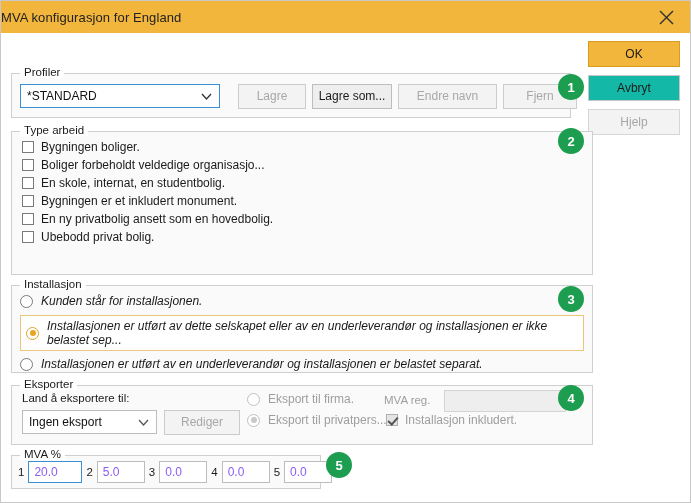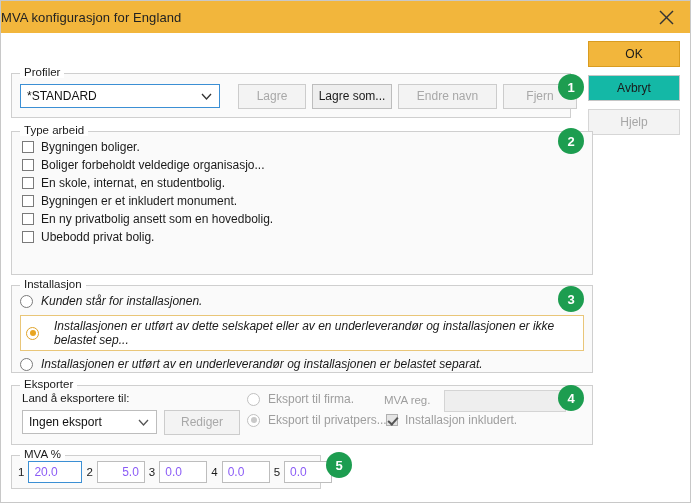--- a/index.html
+++ b/index.html
@@ -198,21 +198,20 @@
   .rb.dim.selected::after { background: #c9c9c9; }
   .rblabel { font-size: 12px; color: #1a1a1a; }
   .rblabel.dim { color: #9e9e9e; }
 
   .selected-row {
     background: #ffffff;
     border: 1px solid #e9c679;
     box-sizing: border-box;
     padding: 3px 5px;
     margin: 0 0 6px 0;
-    gap: 7px;
   }
 
   
   #grp-type { left: 10px; top: 98px; width: 582px; height: 144px; }
   
   #grp-inst { left: 10px; top: 252px; width: 582px; height: 88px; }
   
   #grp-eksp { left: 10px; top: 352px; width: 582px; height: 60px; }
   
   #grp-mva  { left: 10px; top: 422px; width: 310px; height: 34px; }
@@ -385,21 +384,21 @@
         <span class="cblabel dim">Installasjon inkludert.</span>
       </div>
     </div>
 
     <div class="group" id="grp-mva">
       <div class="legend">MVA %</div>
       <div style="position:absolute; left:6px; top:5px; display:flex; align-items:center;">
         <span class="mini-label">1</span>
         <span class="txtbox blue" style="width:54px; margin:0 4px 0 4px; text-align:left;">20.0</span>
         <span class="mini-label">2</span>
-        <span class="txtbox" style="width:48px; margin:0 4px 0 4px;text-align:right;">5.0</span>
+        <span class="txtbox" style="width:48px; margin:0 4px 0 4px;">5.0</span>
         <span class="mini-label">3</span>
         <span class="txtbox" style="width:48px; margin:0 4px 0 4px;">0.0</span>
         <span class="mini-label">4</span>
         <span class="txtbox" style="width:48px; margin:0 4px 0 4px;">0.0</span>
         <span class="mini-label">5</span>
         <span class="txtbox" style="width:48px; margin:0 0 0 4px;">0.0</span>
       </div>
     </div>
 
     <div class="note">MERK: Standard satser vil bli brukt hvis ikke annet er valgt.</div>

